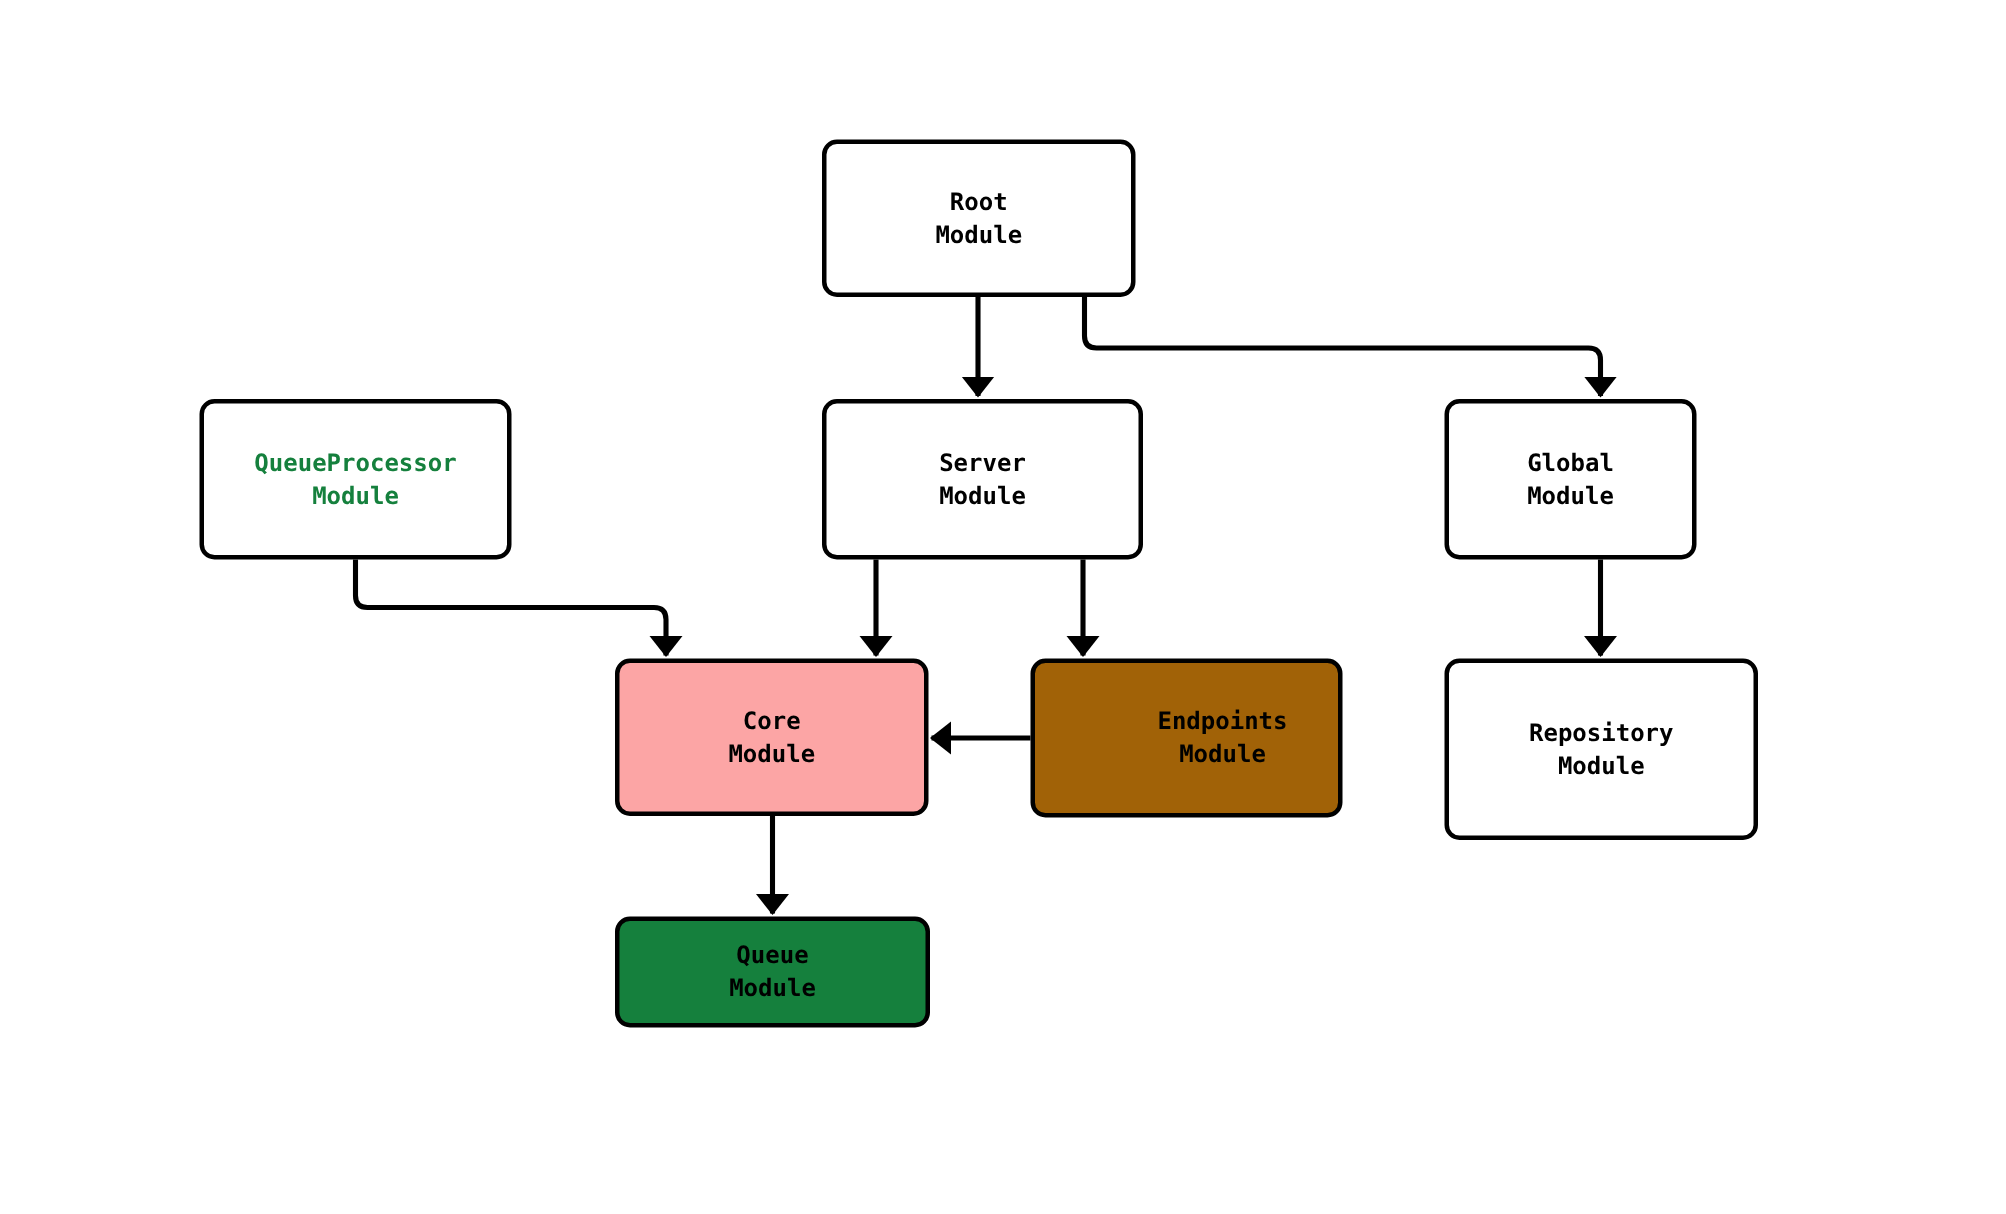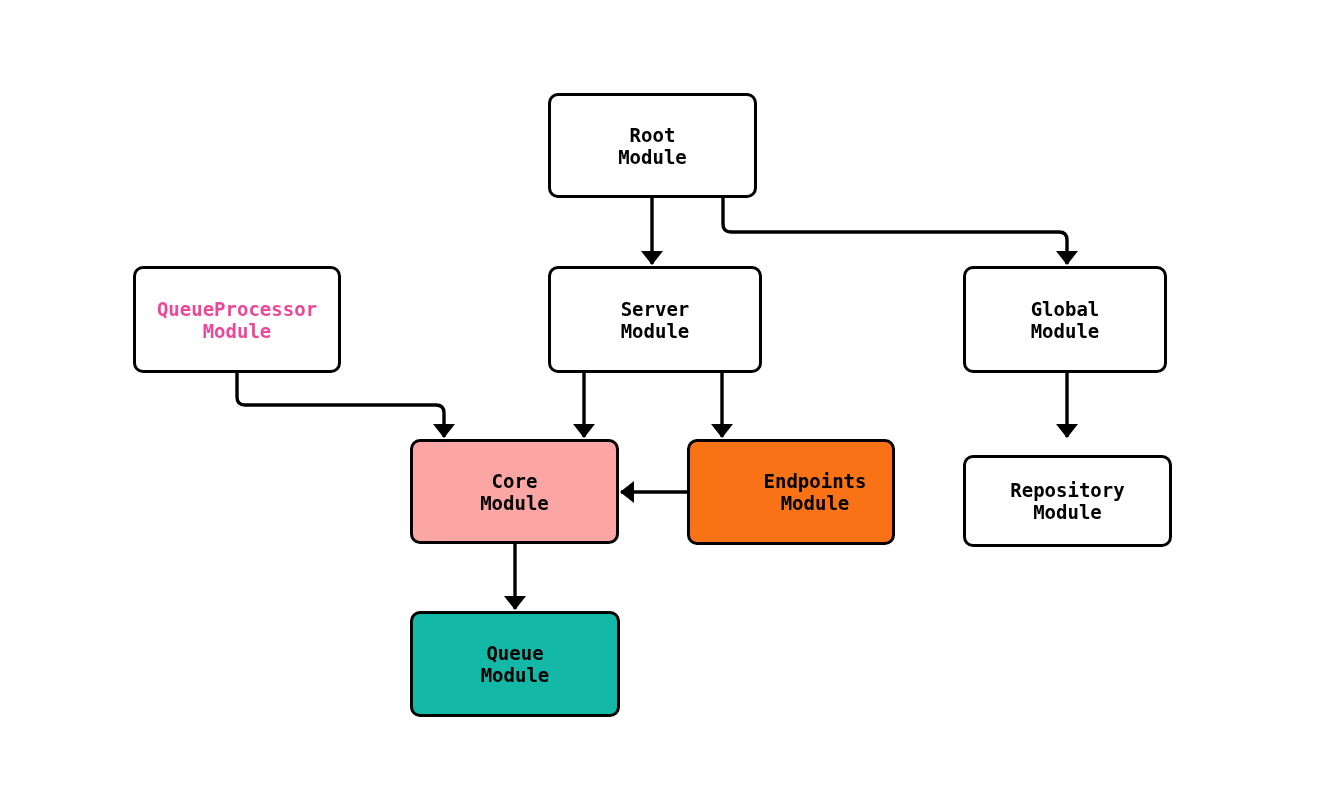--- a/index.html
+++ b/index.html
@@ -27,21 +27,21 @@
     border: 3.4px solid #000000;
     border-radius: 10px;
     display: flex;
     align-items: center;
     justify-content: center;
     text-align: center;
   }
   .node-label {
     font-family: "DejaVu Sans Mono", "Liberation Mono", monospace;
     font-weight: bold;
-    font-size: 19px;
+    font-size: 16px;
     line-height: 22px;
     color: #000000;
     white-space: pre-line;
   }
 </style>
 </head>
 <body>
 
 <div id="canvas" style="background: rgb(255, 255, 255);">
 
@@ -59,41 +59,41 @@
       <path d="M 687 492 L 621 492" fill="none" stroke="#000000" stroke-width="3.4" marker-end="url(#arrowhead)"></path>
       <path d="M 1067 373 L 1067 437" fill="none" stroke="#000000" stroke-width="3.4" marker-end="url(#arrowhead)"></path>
       <path d="M 515 544 L 515 609" fill="none" stroke="#000000" stroke-width="3.4" marker-end="url(#arrowhead)"></path>
     </svg>
 
   <div class="node" style="left: 548px; top: 93px; width: 209px; height: 105px; background: rgb(255, 255, 255); border-color: rgb(0, 0, 0);">
     <span class="node-label" style="color: rgb(0, 0, 0);">Root
 Module</span>
   </div>
   <div class="node" style="left: 133px; top: 266px; width: 208px; height: 107px; background: rgb(255, 255, 255); border-color: rgb(0, 0, 0);">
-    <span class="node-label" style="color: #ec4899;">QueueProcessor
+    <span class="node-label" style="color: #15803d;">QueueProcessor
 Module</span>
   </div>
   <div class="node" style="left: 548px; top: 266px; width: 214px; height: 107px; background: rgb(255, 255, 255); border-color: rgb(0, 0, 0);">
     <span class="node-label" style="color: rgb(0, 0, 0);">Server
 Module</span>
   </div>
-  <div class="node" style="left: 963px; top: 266px; width: 204px; height: 107px; background: rgb(255, 255, 255); border-color: rgb(0, 0, 0); align-items: center;">
+  <div class="node" style="left: 963px; top: 266px; width: 168px; height: 107px; background: rgb(255, 255, 255); border-color: rgb(0, 0, 0); align-items: center;">
     <span class="node-label" style="color: rgb(0, 0, 0);">Global
 Module</span>
   </div>
   <div class="node" style="left: 410px; top: 439px; width: 209px; height: 105px; background: #fca5a5; border-color: rgb(0, 0, 0);">
     <span class="node-label" style="color: rgb(0, 0, 0);">Core
 Module</span>
   </div>
-  <div class="node" style="left: 687px; top: 439px; width: 208px; height: 106px; background: #f97316; border-color: rgb(0, 0, 0); padding-left: 48px;">
+  <div class="node" style="left: 687px; top: 439px; width: 208px; height: 106px; background: #a16207; border-color: rgb(0, 0, 0); padding-left: 48px;">
     <span class="node-label" style="color: rgb(0, 0, 0);">Endpoints
 Module</span>
   </div>
-  <div class="node" style="left: 963px; top: 455px; width: 209px; height: 92px; background: rgb(255, 255, 255); border-color: rgb(0, 0, 0);">
+  <div class="node" style="left: 963px; top: 439px; width: 209px; height: 121px; background: rgb(255, 255, 255); border-color: rgb(0, 0, 0);">
     <span class="node-label" style="color: rgb(0, 0, 0);">Repository
 Module</span>
   </div>
-  <div class="node" style="left: 410px; top: 611px; width: 210px; height: 106px; background: #14b8a6; border-color: rgb(0, 0, 0);">
+  <div class="node" style="left: 410px; top: 611px; width: 210px; height: 74px; background: #15803d; border-color: rgb(0, 0, 0);">
     <span class="node-label" style="color: rgb(0, 0, 0);">Queue
 Module</span>
   </div>
 
 </div>
 
 </body></html>

